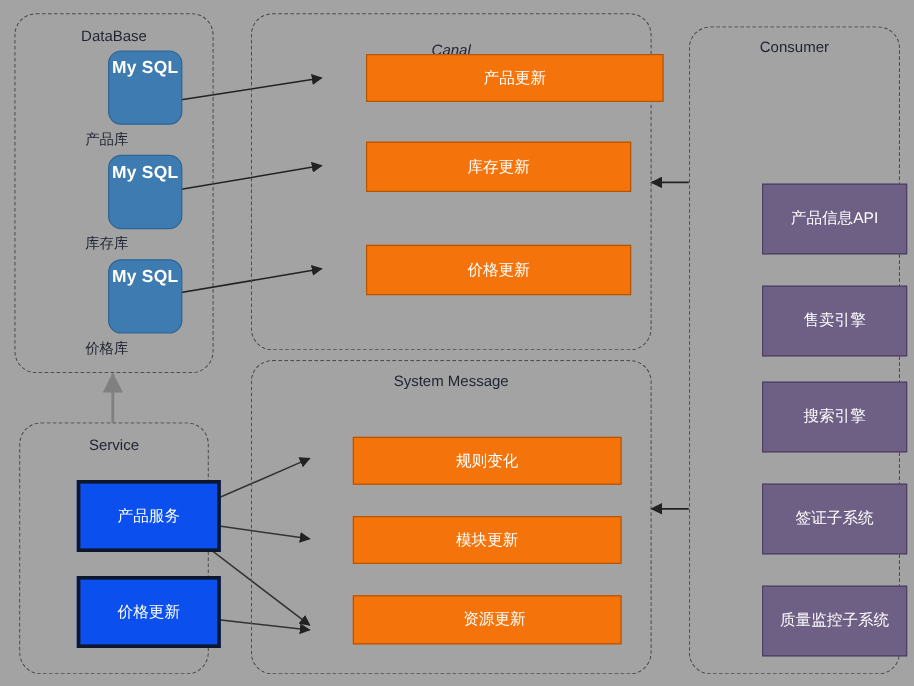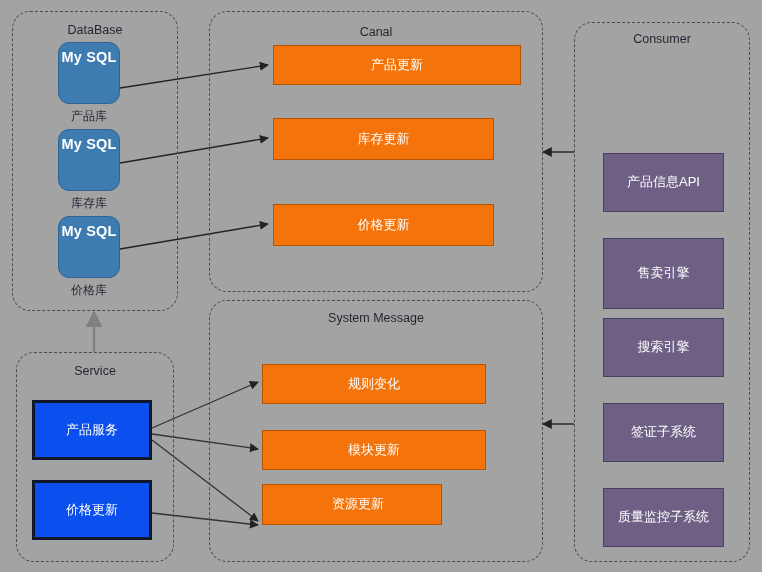--- a/index.html
+++ b/index.html
@@ -46,20 +46,21 @@
   .node {
     position: absolute;
     box-sizing: border-box;
     display: flex;
     align-items: center;
     justify-content: center;
     color: #ffffff;
     font-size: 13px;
     text-align: center;
     line-height: 1.1;
+    margin-left: 32px;
   }
 
   .node-mysql {
     background: #3D7BB0;
     border: 1px solid #2E6492;
     border-radius: 11px;
     align-items: flex-start;
     justify-content: center;
     padding-top: 7px;
     font-weight: bold;
@@ -136,21 +137,21 @@
     <span>My SQL</span>
   </div>
   <div class="node-caption" style="left:58px; top:195px; width:62px;">库存库</div>
 
   <div class="node node-mysql" style="left:58px; top:216px; width:62px; height:62px;">
     <span>My SQL</span>
   </div>
   <div class="node-caption" style="left:58px; top:282px; width:62px;">价格库</div>
 
   <div class="group" style="left:209px; top:11px; width:334px; height:281px;">
-    <div class="group-title" style="top:13px;">Canal</div>
+    <div class="group-title" style="top:23px;font-style:italic;">Canal</div>
   </div>
 
   <div class="node node-orange" style="left:273px; top:45px; width:248px; height:40px;">
     <span>产品更新</span>
   </div>
   <div class="node node-orange" style="left:273px; top:118px; width:221px; height:42px;">
     <span>库存更新</span>
   </div>
   <div class="node node-orange" style="left:273px; top:204px; width:221px; height:42px;">
     <span>价格更新</span>
@@ -159,21 +160,21 @@
   <div class="group" style="left:209px; top:300px; width:334px; height:262px;">
     <div class="group-title" style="top:10px;">System Message</div>
   </div>
 
   <div class="node node-orange" style="left:262px; top:364px; width:224px; height:40px;">
     <span>规则变化</span>
   </div>
   <div class="node node-orange" style="left:262px; top:430px; width:224px; height:40px;">
     <span>模块更新</span>
   </div>
-  <div class="node node-orange" style="left:262px; top:484px; width:180px; height:41px;padding-left:12px;">
+  <div class="node node-orange" style="left:262px; top:496px; width:224px; height:41px;padding-left:12px;">
     <span>资源更新</span>
   </div>
 
   <div class="group" style="left:16px; top:352px; width:158px; height:210px;">
     <div class="group-title" style="top:11px;">Service</div>
   </div>
 
   <div class="node node-blue" style="left:32px; top:400px; width:120px; height:60px;">
     <span>产品服务</span>
   </div>
@@ -181,21 +182,21 @@
     <span>价格更新</span>
   </div>
 
   <div class="group" style="left:574px; top:22px; width:176px; height:540px;">
     <div class="group-title" style="top:9px;">Consumer</div>
   </div>
 
   <div class="node node-purple" style="left:603px; top:153px; width:121px; height:59px;">
     <span>产品信息API</span>
   </div>
-  <div class="node node-purple" style="left:603px; top:238px; width:121px; height:71px;">
+  <div class="node node-purple" style="left:603px; top:238px; width:121px; height:59px;">
     <span>售卖引擎</span>
   </div>
   <div class="node node-purple" style="left:603px; top:318px; width:121px; height:59px;">
     <span>搜索引擎</span>
   </div>
   <div class="node node-purple" style="left:603px; top:403px; width:121px; height:59px;">
     <span>签证子系统</span>
   </div>
   <div class="node node-purple" style="left:603px; top:488px; width:121px; height:59px;">
     <span>质量监控子系统</span>

